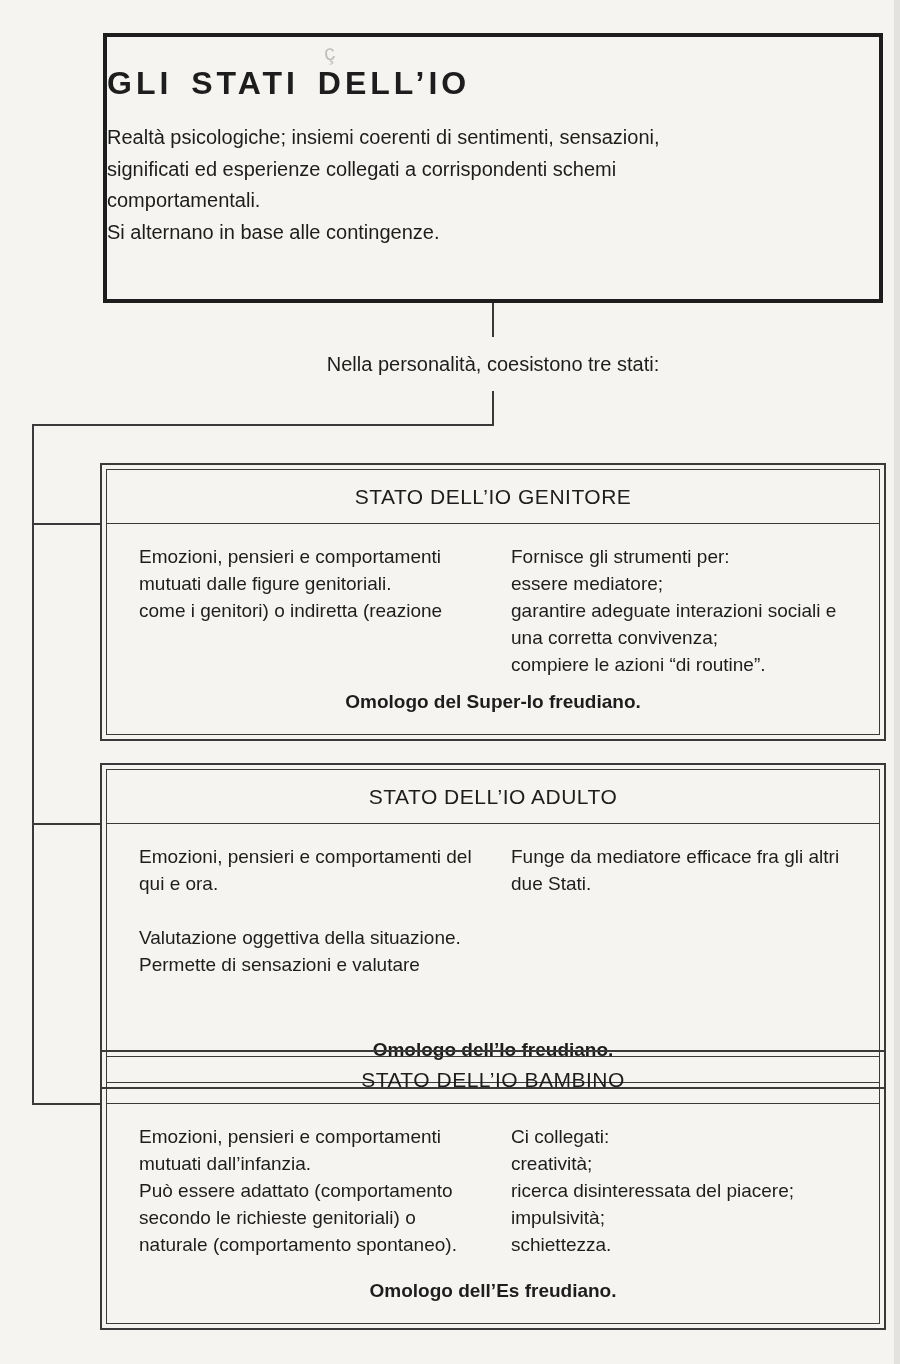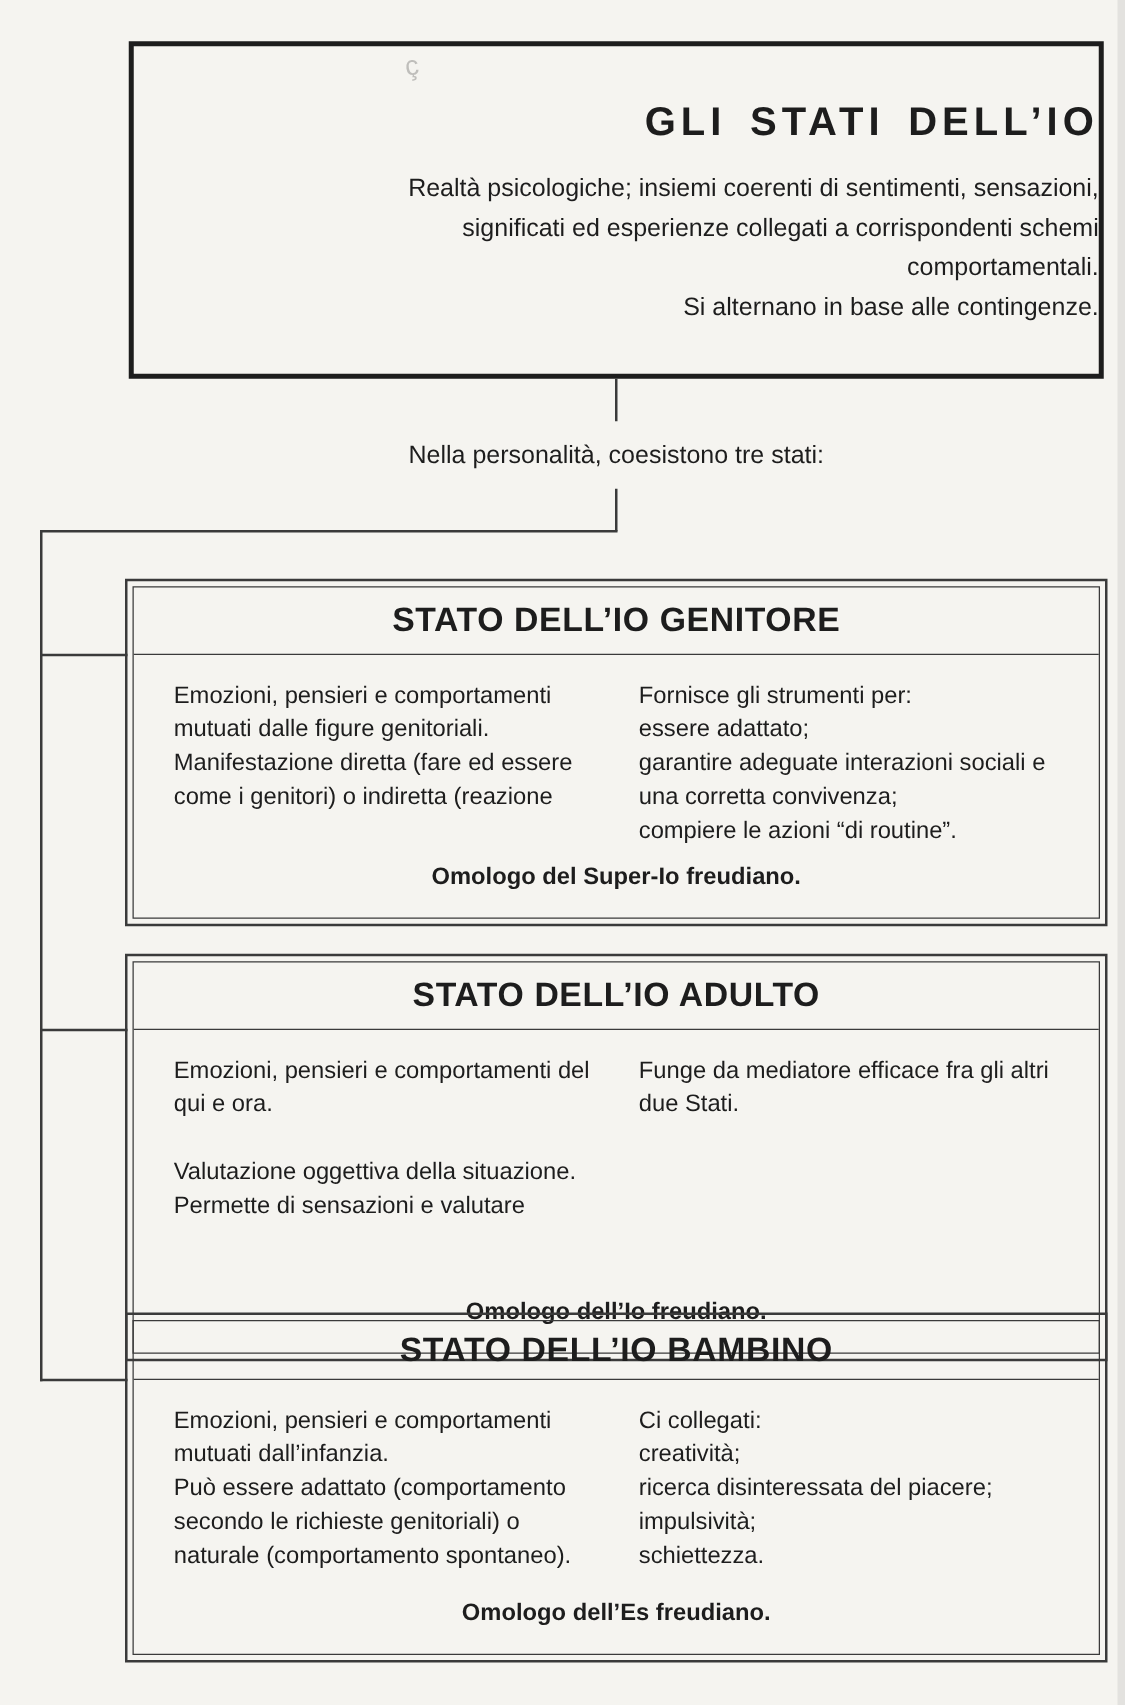--- a/index.html
+++ b/index.html
@@ -13,21 +13,21 @@
   }
   .scan-edge { position:absolute; top:0; right:0; width:6px; height:100%;
     background:rgba(0,0,0,0.07); }
   .stray-mark { position:absolute; left:324px; top:40px; font-size:22px;
     color:rgba(0,0,0,0.22); transform:rotate(-8deg); }
 
   
   .title-box {
     position:absolute; left:103px; top:33px; width:780px; height:270px;
     border:4px solid var(--ink,#161616);
-    text-align:right; padding-top:42px;
+    text-align:left; padding-top:28px;
   }
   .title-box h1 {
     font-size:32px; font-weight:700; letter-spacing:4px; word-spacing:6px;
     margin-bottom:20px;
   }
   .desc-line { font-size:20px; line-height:31.5px; min-height:31.5px; }
 
   
   .conn { position:absolute; background:var(--line,#3a3a3a); }
   .v-conn-top    { left:492px; top:303px; width:2px; height:34px; }
@@ -51,21 +51,21 @@
   }
   .state-box .inner {
     border:1px solid var(--line,#3a3a3a); height:100%;
     display:flex; flex-direction:column;
   }
   .s1 { top:463px; height:278px; }
   .s2 { top:763px; height:326px; }
   .s3 { top:1050px; height:280px; }
   .box-header {
     display:flex; align-items:center; justify-content:center;
-    font-weight:700; font-size:27px; letter-spacing:0.5px;
+    font-weight:400; font-size:21px; letter-spacing:0.5px;
     border-bottom:1px solid var(--line,#3a3a3a);
   }
   .s1 .box-header, .s2 .box-header { height:54px; }
   .s3 .box-header { height:47px; }
   .box-body {
     flex:1; display:flex;
     padding:19px 28px 0 32px;
     font-size:19px; line-height:27px;
   }
   .col-left  { width:372px; flex:none; }
@@ -102,26 +102,25 @@
   <div class="conn branch-2"></div>
   <div class="conn branch-3"></div>
 
   <section class="state-box s1">
     <div class="inner">
       <div class="box-header">STATO DELL’IO GENITORE</div>
       <div class="box-body">
         <div class="col-left">
           <div class="line">Emozioni, pensieri e comportamenti</div>
           <div class="line">mutuati dalle figure genitoriali.</div>
-          <div class="line">Manifestazione diretta (fare ed essere</div>
           <div class="line">come i genitori) o indiretta (reazione</div>
         </div>
         <div class="col-right">
           <div class="line">Fornisce gli strumenti per:</div>
-          <div class="line">essere adattato;</div>
+          <div class="line">essere mediatore;</div>
           <div class="line">garantire adeguate interazioni sociali e</div>
           <div class="line">una corretta convivenza;</div>
           <div class="line">compiere le azioni “di routine”.</div>
         </div>
       </div>
       <div class="box-footer">Omologo del Super-Io freudiano.</div>
     </div>
   </section>
 
   <section class="state-box s2">

